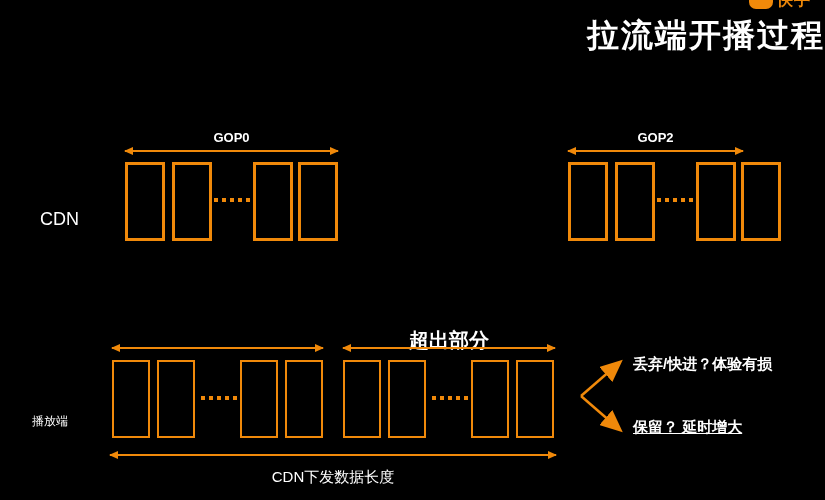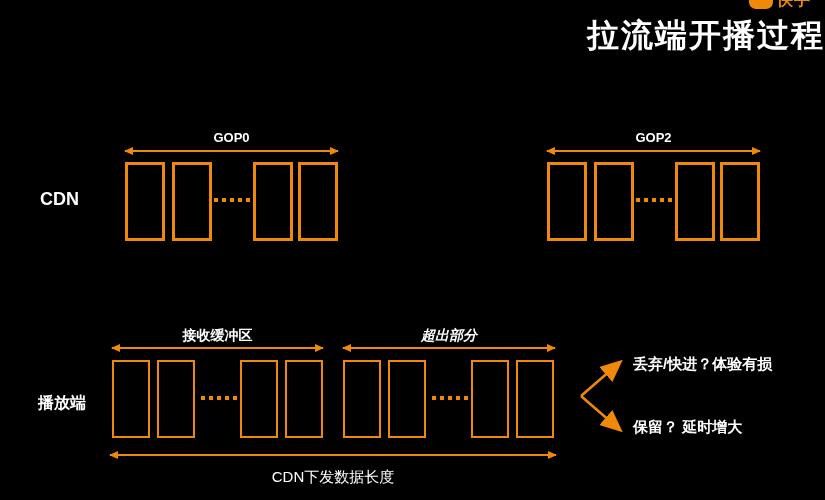--- a/index.html
+++ b/index.html
@@ -16,23 +16,23 @@
   .brand {
     position:absolute; top:-9px; right:14px; height:18px;
     display:flex; align-items:center; gap:4px;
   }
   .brand .logo-blob {
     width:24px; height:17px; background:var(--accent); border-radius:7px;
   }
   .brand .brand-text {
     color:var(--accent); font-weight:bold; font-size:16px; letter-spacing:1px;
   }
-  .row-label { position:absolute; font-weight:bold; color:var(--fg); }
+  .row-label { position:absolute; font-weight:normal; color:var(--fg);margin-top:20px; }
   .cdn-label { left:40px; top:189px; font-size:18px; }
-  .player-label { left:38px; top:393px; font-size:16px; }
+  .player-label { left:32px; top:393px; font-size:12px; }
 
   .group { position:absolute; }
   .g-label {
     position:absolute; top:5px; left:0; width:100%;
     text-align:center; font-size:13px; font-weight:bold; color:var(--fg);
   }
   .arrow-h { position:absolute; height:2px; background:var(--accent); }
   .arrow-h::before {
     content:""; position:absolute; left:-1px; top:-3px; width:0; height:0;
     border-top:4px solid transparent; border-bottom:4px solid transparent;
@@ -55,21 +55,21 @@
   .dots i { display:block; width:4px; height:4px; background:var(--accent); }
 
   .total-arrow { left:110px; top:454px; width:446px; }
   .total-label {
     position:absolute; left:110px; top:468px; width:446px;
     text-align:center; font-size:15px; font-weight:normal; color:var(--fg);
   }
   .fork { position:absolute; left:573px; top:352px; }
   .option { position:absolute; left:633px; font-size:15px; font-weight:bold; color:var(--fg); }
   .option-1 { top:355px; }
-  .option-2 { top:418px; }
+  .option-2 { top:418px;text-decoration:underline; }
 </style>
 </head>
 <body>
 
 <div class="slide">
 
   <div class="title">拉流端开播过程</div>
 
   <div class="brand">
     <span class="logo-blob"></span>
@@ -88,56 +88,55 @@
         <i></i>
         <i></i>
         <i></i>
         <i></i>
       </div>
     <div class="frame frame-top f3"></div>
     <div class="frame frame-top f4"></div>
   </div>
 
 
-  <div class="group" style="left:547px; top:125px; width:213px; height:120px;">
+  <div class="group" style="left:568px; top:125px; width:175px; height:120px;">
     <div class="g-label">GOP2</div>
     <div class="arrow-h g-arrow"></div>
     <div class="frame frame-top f1"></div>
     <div class="frame frame-top f2"></div>
     <div class="dots dots-top">
         <i></i>
         <i></i>
         <i></i>
         <i></i>
         <i></i>
       </div>
     <div class="frame frame-top f3"></div>
     <div class="frame frame-top f4"></div>
   </div>
 
   <div class="row-label player-label">播放端</div>
 
   <div class="group" style="left:112px; top:322px; width:211px; height:120px;">
-    <div class="g-label" style="font-size:14px;">接收缓冲区</div>
     <div class="arrow-h g-arrow"></div>
     <div class="frame frame-bot f1"></div>
     <div class="frame frame-bot f2" style="left:45px;"></div>
     <div class="dots dots-bot">
         <i></i>
         <i></i>
         <i></i>
         <i></i>
         <i></i>
       </div>
     <div class="frame frame-bot f3"></div>
     <div class="frame frame-bot f4"></div>
   </div>
 
   <div class="group" style="left:343px; top:322px; width:212px; height:120px;">
-    <div class="g-label" style="font-size:14px;font-style:italic;">超出部分</div>
+    <div class="g-label" style="font-size:20px;">超出部分</div>
     <div class="arrow-h g-arrow"></div>
     <div class="frame frame-bot f1"></div>
     <div class="frame frame-bot f2" style="left:45px;"></div>
     <div class="dots dots-bot">
         <i></i>
         <i></i>
         <i></i>
         <i></i>
         <i></i>
       </div>

